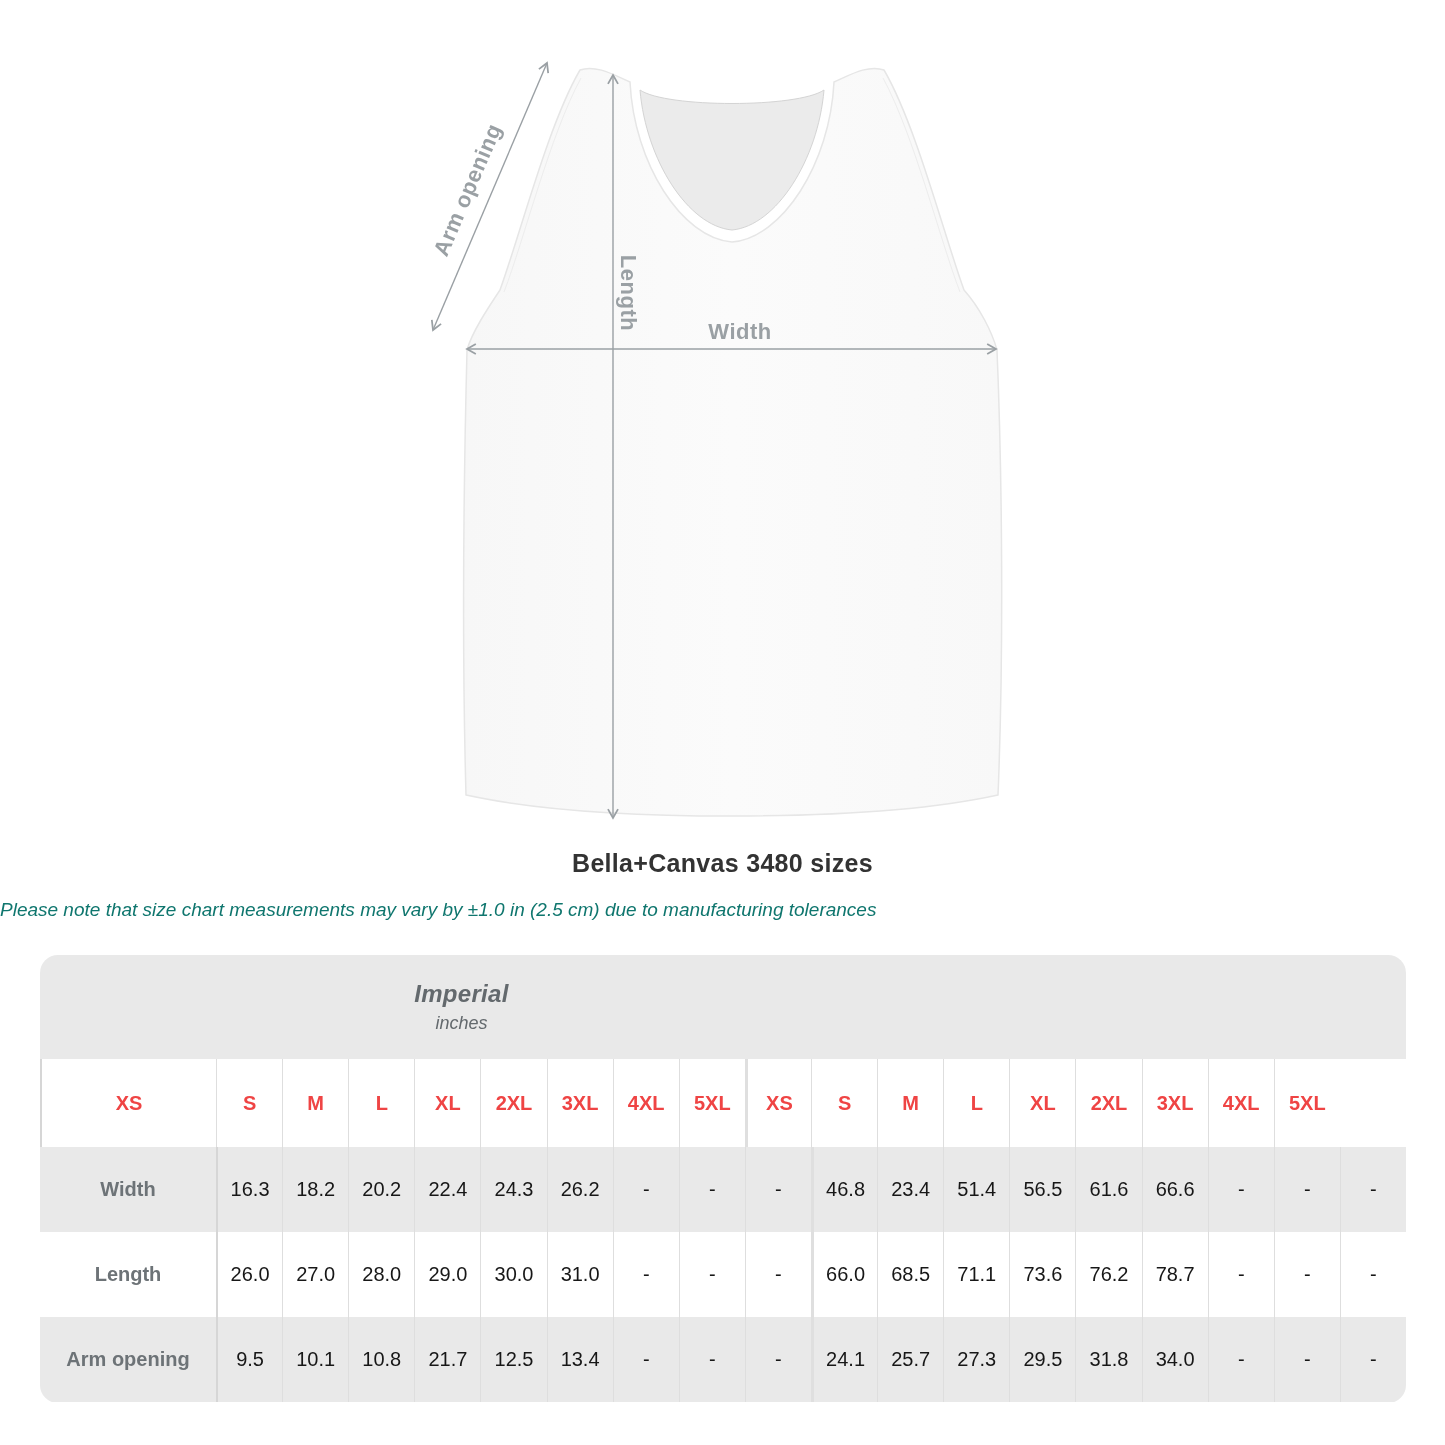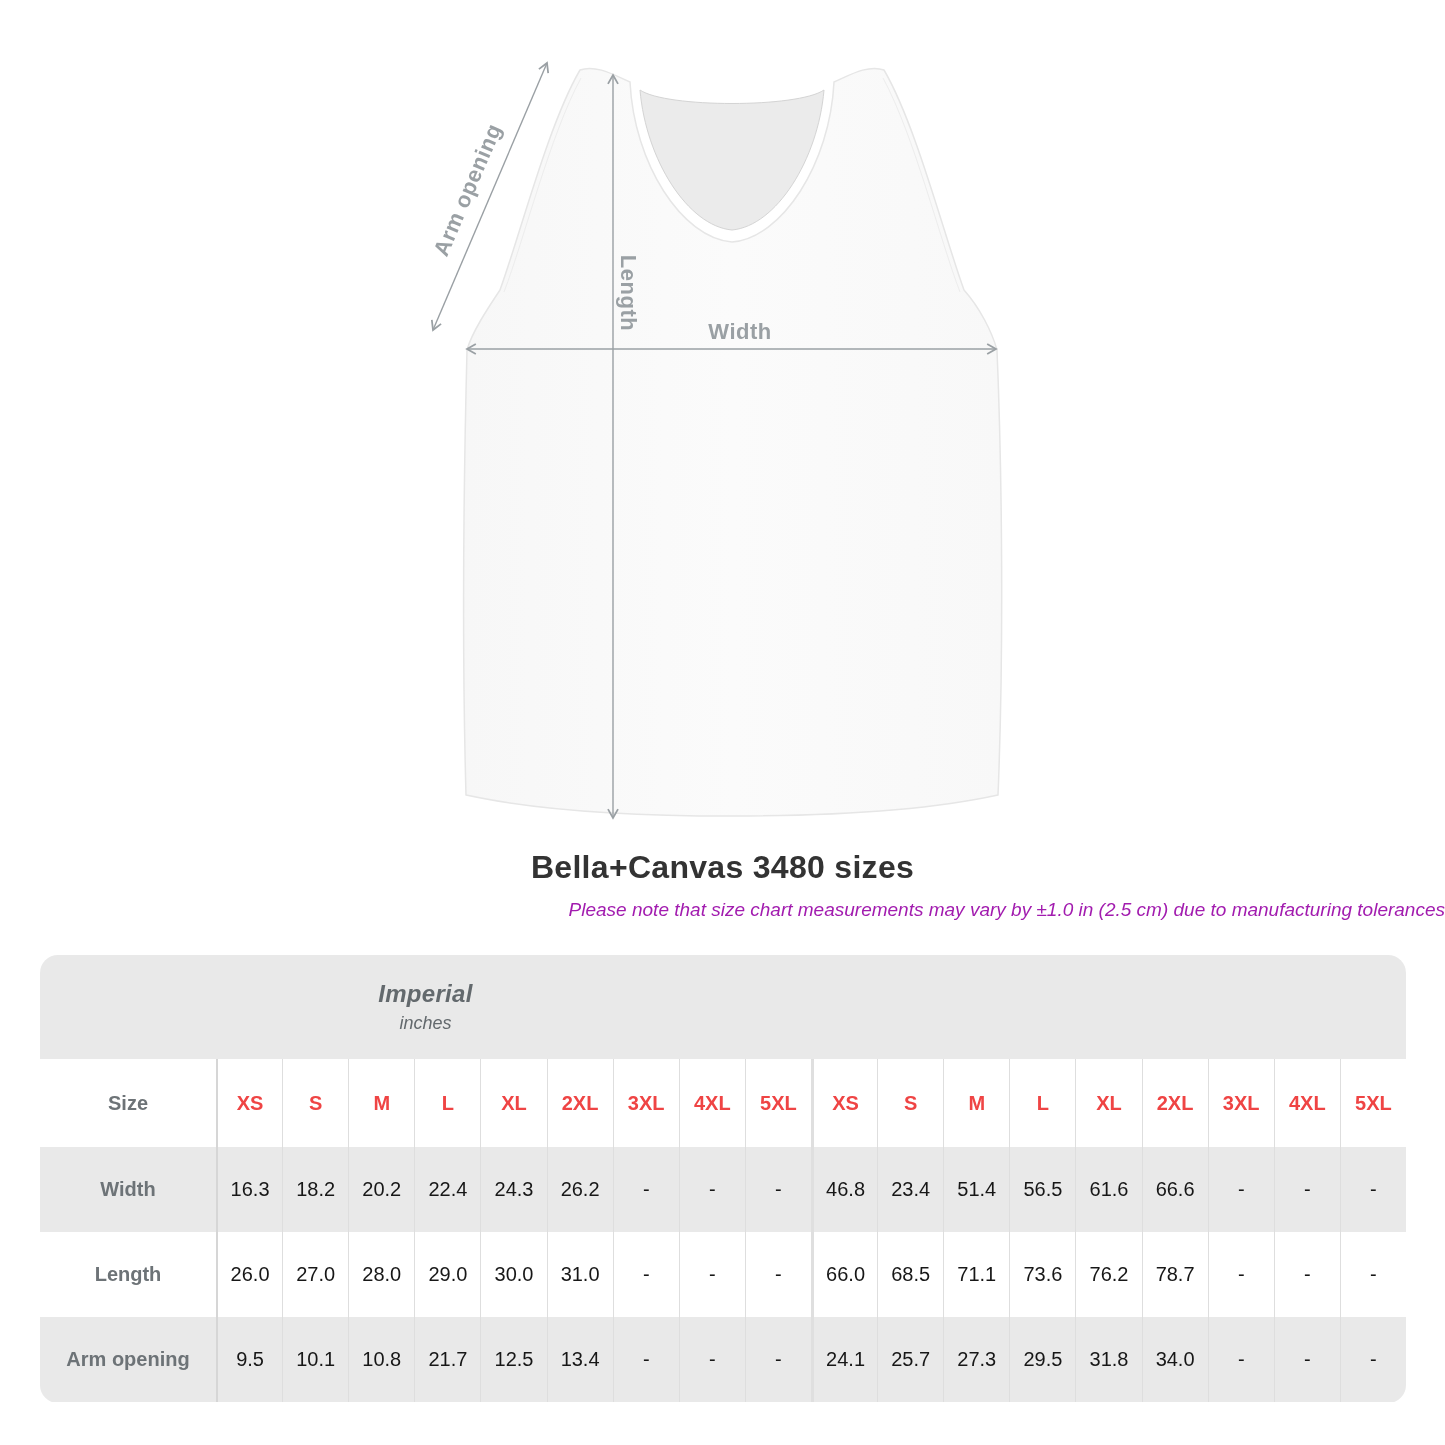--- a/index.html
+++ b/index.html
@@ -12,32 +12,32 @@
   .dim-label{
     position:absolute;font-weight:bold;font-size:22px;color:#9aa0a4;
     letter-spacing:.5px;white-space:nowrap;
   }
   #label-arm{left:468px;top:190px;transform:translate(-50%,-50%) rotate(-67deg);}
   #label-length{left:628px;top:293px;transform:translate(-50%,-50%) rotate(90deg);}
   #label-width{left:740px;top:332px;transform:translate(-50%,-50%);}
   
   .title{
     position:absolute;top:849px;left:0;width:100%;text-align:center;
-    font-size:32px;font-weight:bold;color:#333333;letter-spacing:.3px;
+    font-size:25px;font-weight:bold;color:#333333;letter-spacing:.3px;
   }
   .note{
-    position:absolute;top:899px;left:0;width:100%;text-align:right;
-    font-size:19px;font-style:italic;color:#a21caf;
+    position:absolute;top:899px;left:0;width:100%;text-align:left;
+    font-size:19px;font-style:italic;color:#0f766e;
   }
   
   .size-table{
     position:absolute;left:40px;top:955px;width:1366px;height:448px;
     border-radius:18px;overflow:hidden;background:#ffffff;
   }
-  .t-band{display:grid;grid-template-columns:771px 1fr;height:104px;background:#e9e9e9;}
+  .t-band{display:grid;grid-template-columns:771px 1fr;height:104px;background:#e9e9e9;padding-left:36px;}
   .band-cell{display:flex;flex-direction:column;align-items:center;justify-content:center;gap:5px;color:#63696d;}
   .band-title{font-size:24px;font-weight:bold;font-style:italic;letter-spacing:.3px;}
   .band-sub{font-size:18px;font-style:italic;}
   .t-row{display:grid;grid-template-columns:176px repeat(18,1fr);}
   .row-sizes{height:88px;background:#ffffff;}
   .data-row{height:85px;background:#ffffff;}
   .data-row.shaded{background:#e9e9e9;}
   .cell{display:flex;align-items:center;justify-content:center;font-size:20px;box-sizing:border-box;}
   .label-cell{font-weight:bold;color:#6d7377;}
   .head-cell{font-weight:bold;color:#ef4444;}
@@ -102,21 +102,20 @@
 
   <div class="size-table">
     <div class="t-band">
       <div class="band-cell">
         <div class="band-title">Imperial</div>
         <div class="band-sub">inches</div>
       </div>
     </div>
     <div id="table-grid">
         <div class="t-row row-sizes">
-          <div class="cell label-cell">Size</div>
           <div class="cell head-cell sec-start">XS</div>
           <div class="cell head-cell">S</div>
           <div class="cell head-cell">M</div>
           <div class="cell head-cell">L</div>
           <div class="cell head-cell">XL</div>
           <div class="cell head-cell">2XL</div>
           <div class="cell head-cell">3XL</div>
           <div class="cell head-cell">4XL</div>
           <div class="cell head-cell">5XL</div>
           <div class="cell head-cell sec-divider">XS</div>

